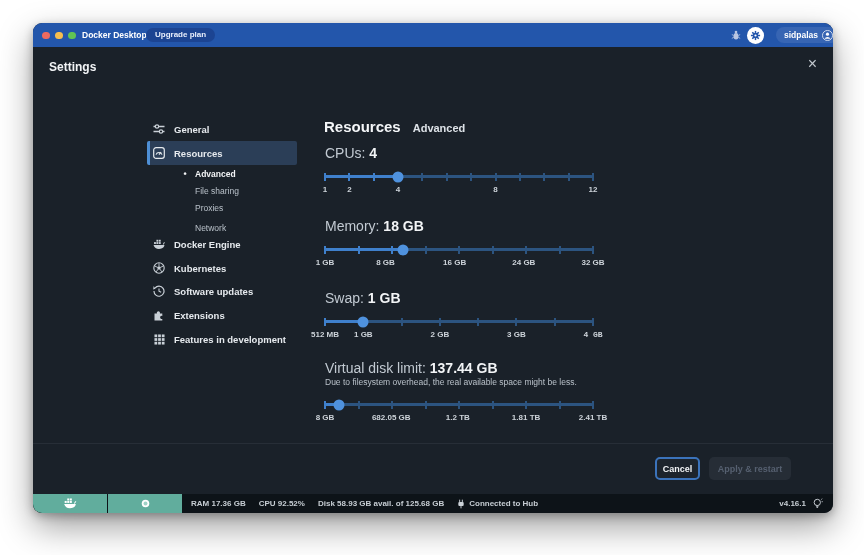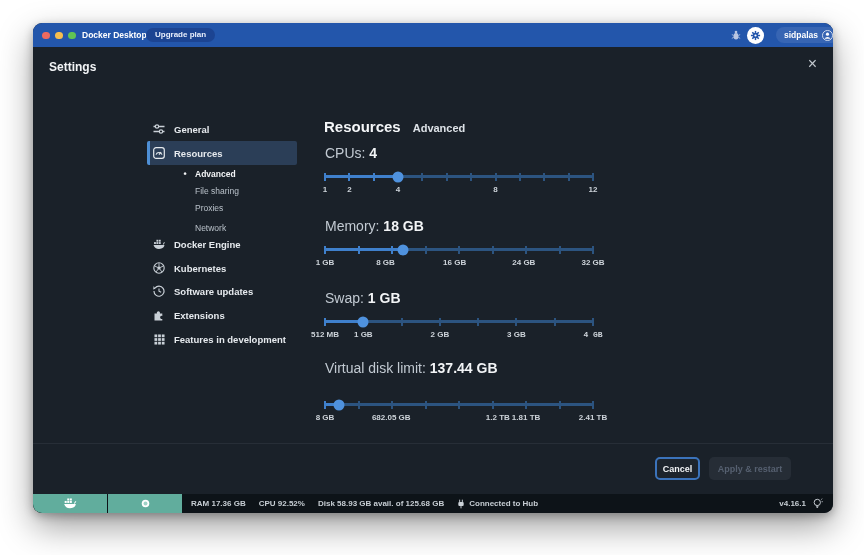--- a/index.html
+++ b/index.html
@@ -332,38 +332,39 @@
         <span style="left: 0%;">512 MB</span>
         <span style="left: 14.29%;">1 GB</span>
         <span style="left: 42.86%;">2 GB</span>
         <span style="left: 71.43%;">3 GB</span>
         <span style="left: 100%; font-family: Liberation Mono, monospace;">4 GB</span>
       </div>
   </div>
 
   <div class="slider-block" style="top:337px; height:70px;">
     <div class="slider-label"><span>Virtual disk limit:</span> <b>137.44 GB</b></div>
+    <div class="slider-note">Due to filesystem overhead, the real available space might be less.</div>
     <div class="track" style="top:38px;">
         <div class="rail"></div>
         <div class="fill" style="width: 5.39%;"></div>
         <div class="tick" style="left: 0%; background: rgb(63, 128, 204);"></div>
         <div class="tick" style="left: 12.5%; background: rgb(44, 84, 128);"></div>
         <div class="tick" style="left: 25%; background: rgb(44, 84, 128);"></div>
         <div class="tick" style="left: 37.5%; background: rgb(44, 84, 128);"></div>
         <div class="tick" style="left: 50%; background: rgb(44, 84, 128);"></div>
         <div class="tick" style="left: 62.5%; background: rgb(44, 84, 128);"></div>
         <div class="tick" style="left: 75%; background: rgb(44, 84, 128);"></div>
         <div class="tick" style="left: 87.5%; background: rgb(44, 84, 128);"></div>
         <div class="tick" style="left: 100%; background: rgb(44, 84, 128);"></div>
         <div class="thumb" style="left: 5.39%;"></div>
       </div>
     <div class="tick-labels" style="top:52px;">
         <span style="left: 0%;">8 GB</span>
         <span style="left: 24.73%;">682.05 GB</span>
-        <span style="left: 49.56%; margin-left: 40px;">1.2 TB</span>
+        <span style="left: 49.56%;">1.2 TB</span>
         <span style="left: 75.04%;">1.81 TB</span>
         <span style="left: 100%;">2.41 TB</span>
       </div>
   </div>
 
   <div class="footer-line"></div>
   <button class="btn-cancel">Cancel</button>
   <button class="btn-apply" disabled="">Apply &amp; restart</button>
 
   <div class="statusbar">

